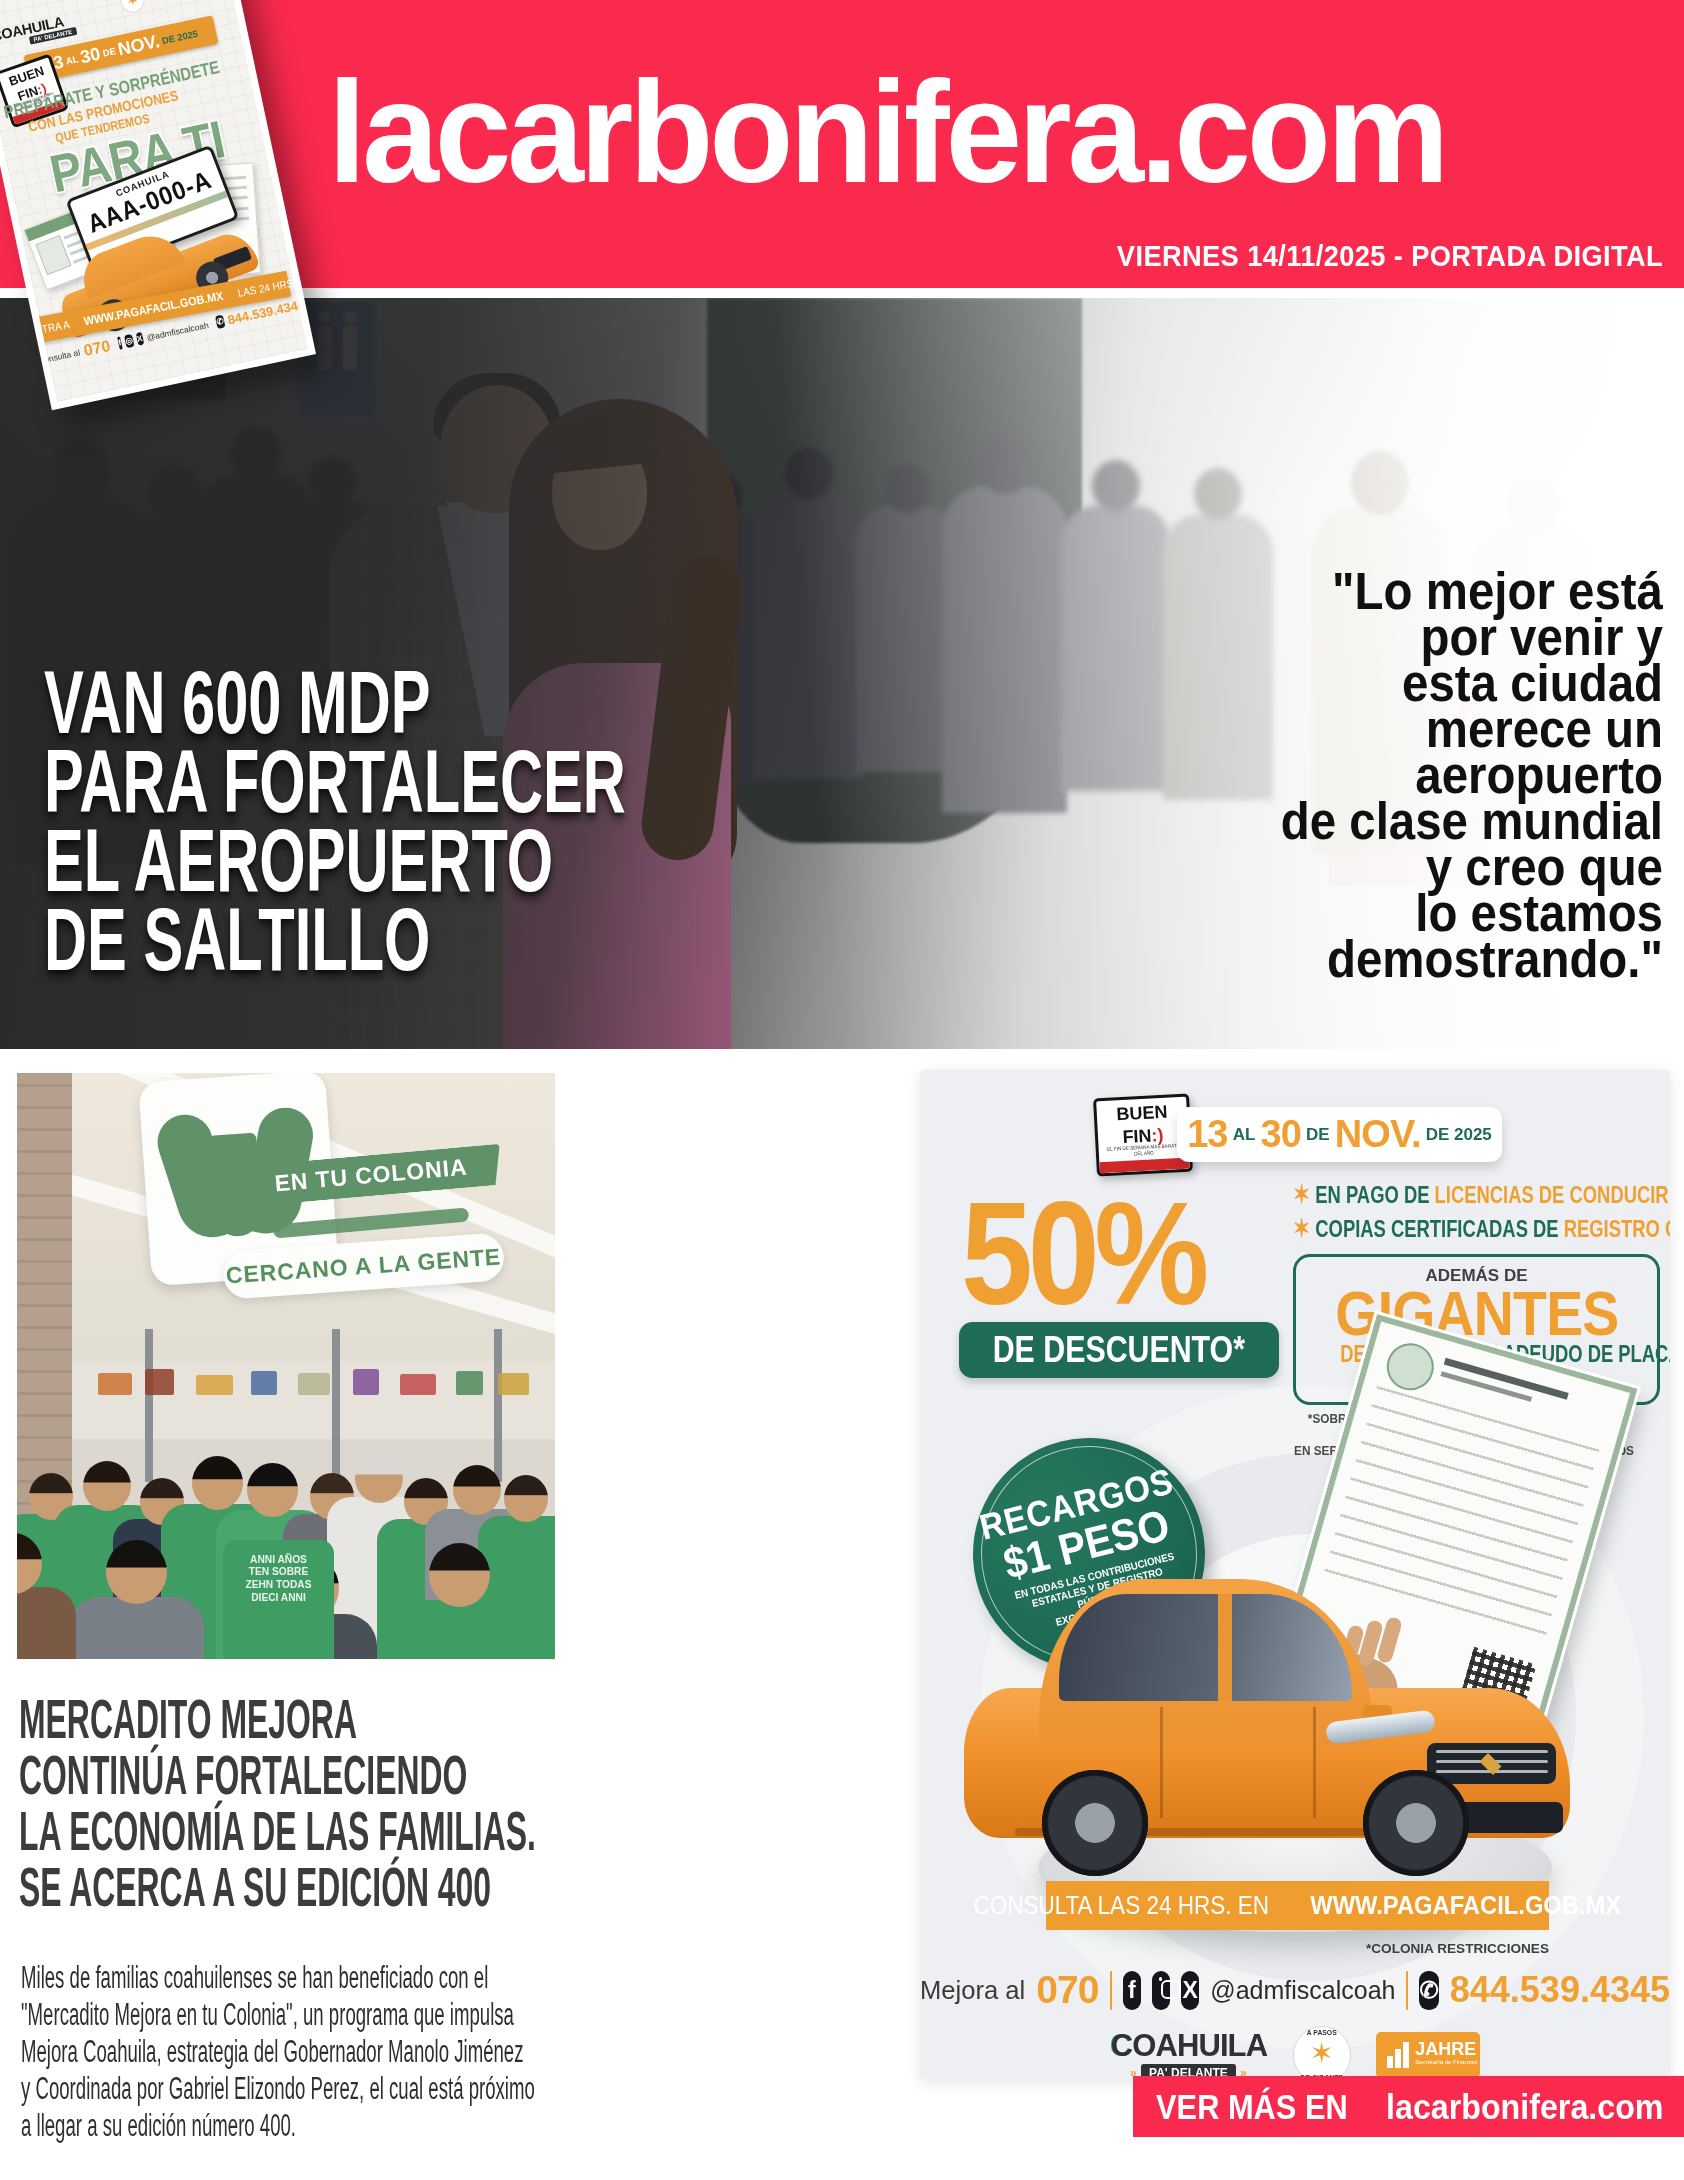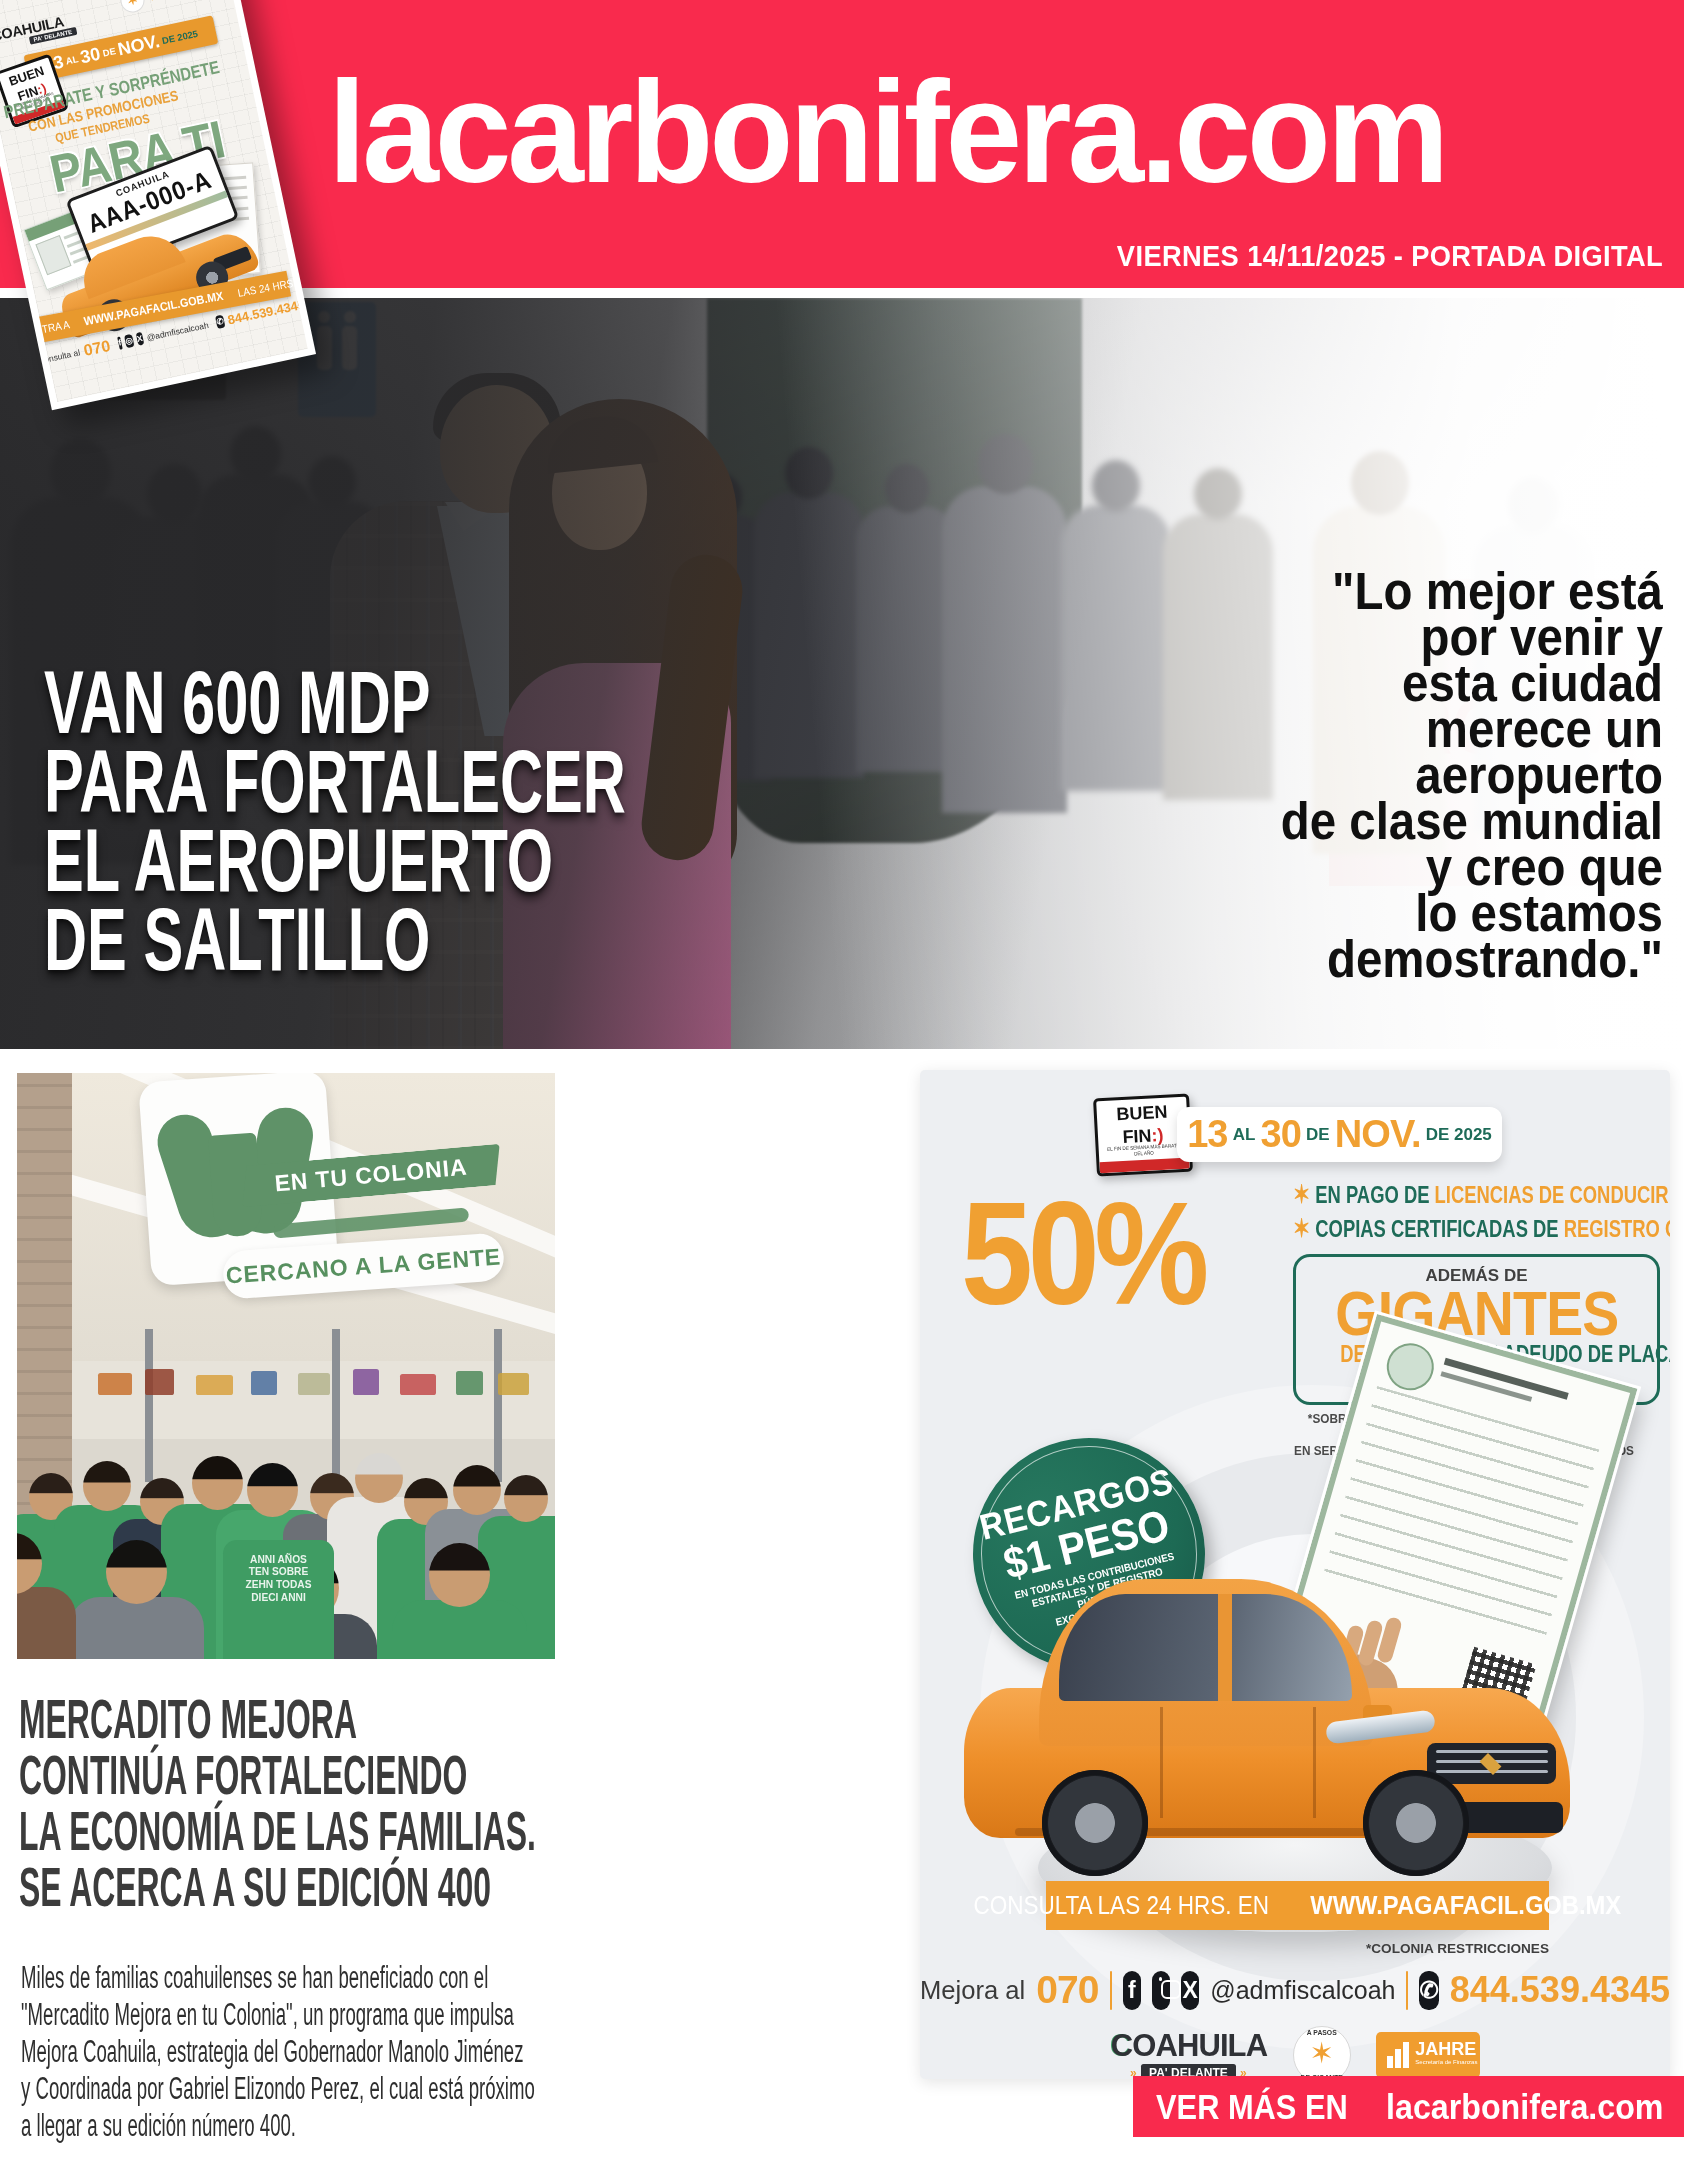--- a/index.html
+++ b/index.html
@@ -495,20 +495,21 @@
   <div class="abs ad-datepill">
     <span class="big">13</span>
     <span class="small">AL</span>
     <span class="big">30</span>
     <span class="small">DE</span>
     <span class="big">NOV.</span>
     <span class="small">DE 2025</span>
   </div>
 
   <div class="abs ad-50">50%</div>
+  <div class="abs ad-descpill"><span>DE DESCUENTO*</span></div>
 
   <div class="abs ad-bullet" style="top:109px;">
     <span class="star">✶</span>
     <span class="p">EN PAGO DE </span><span class="hl">LICENCIAS DE CONDUCIR</span>
   </div>
   <div class="abs ad-bullet" style="top:143px;">
     <span class="star">✶</span>
     <span class="p">COPIAS CERTIFICADAS DE </span><span class="hl">REGISTRO CIVIL</span>
   </div>
 

